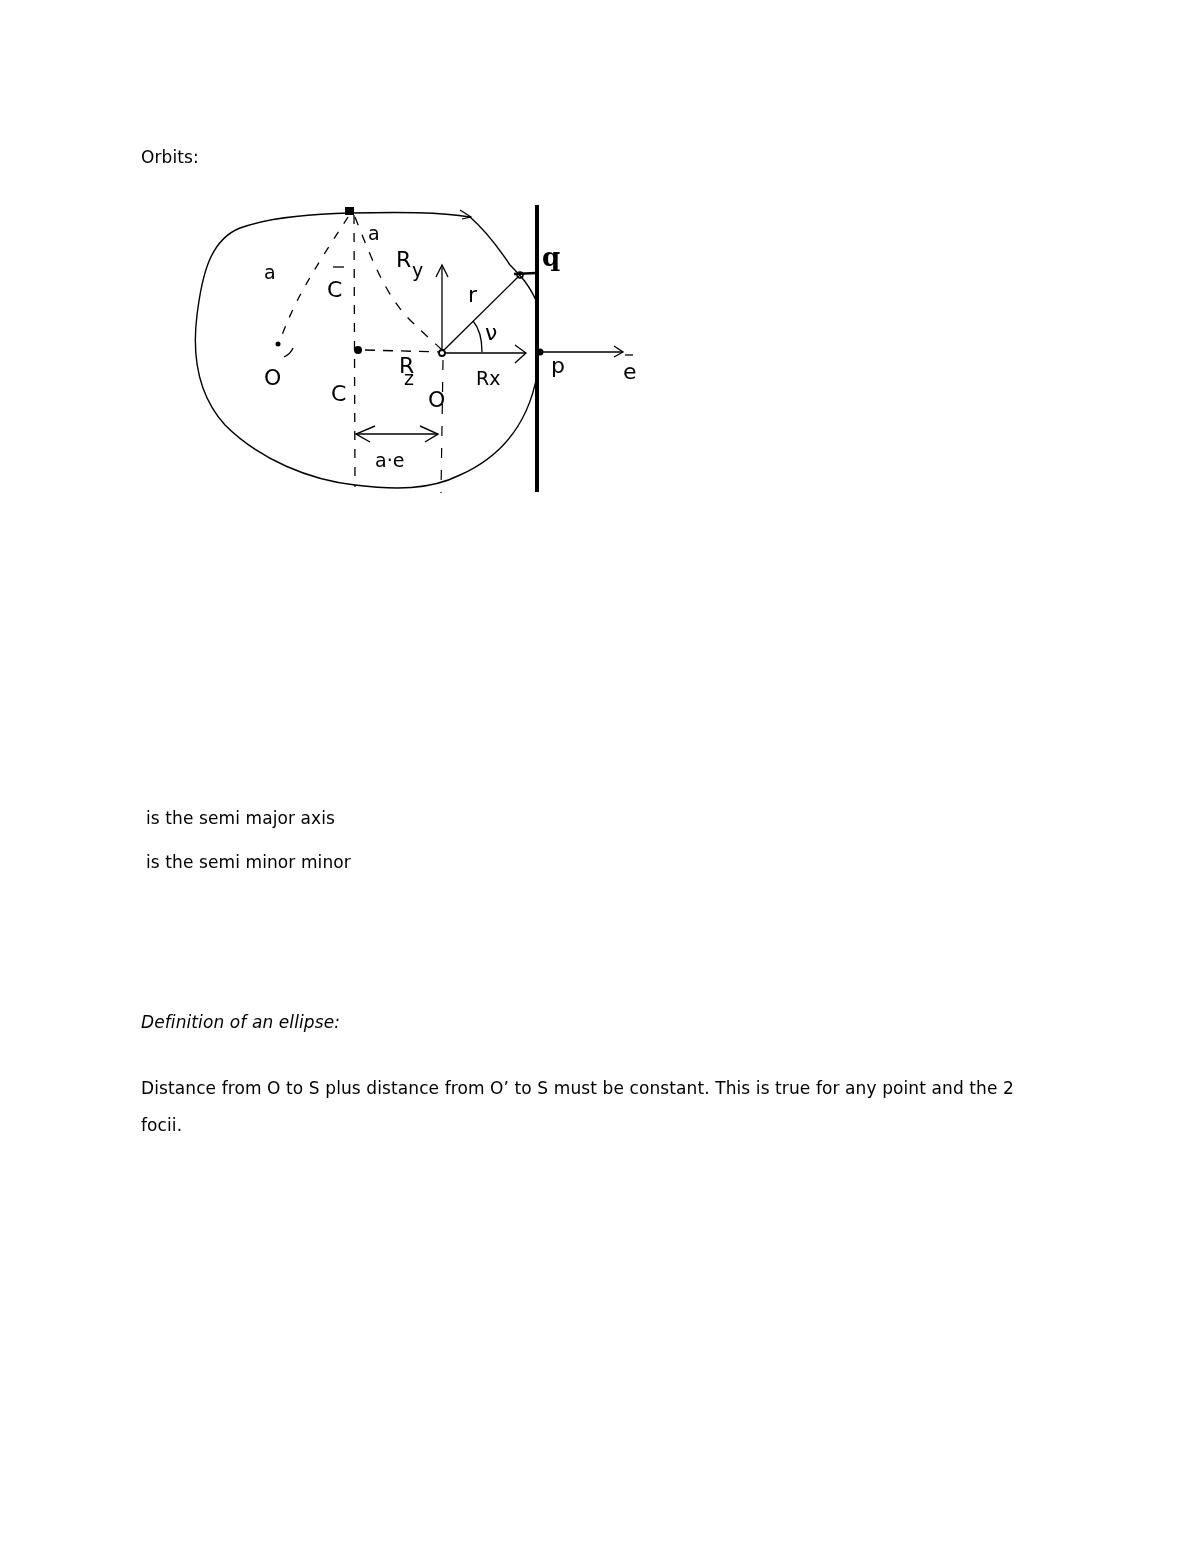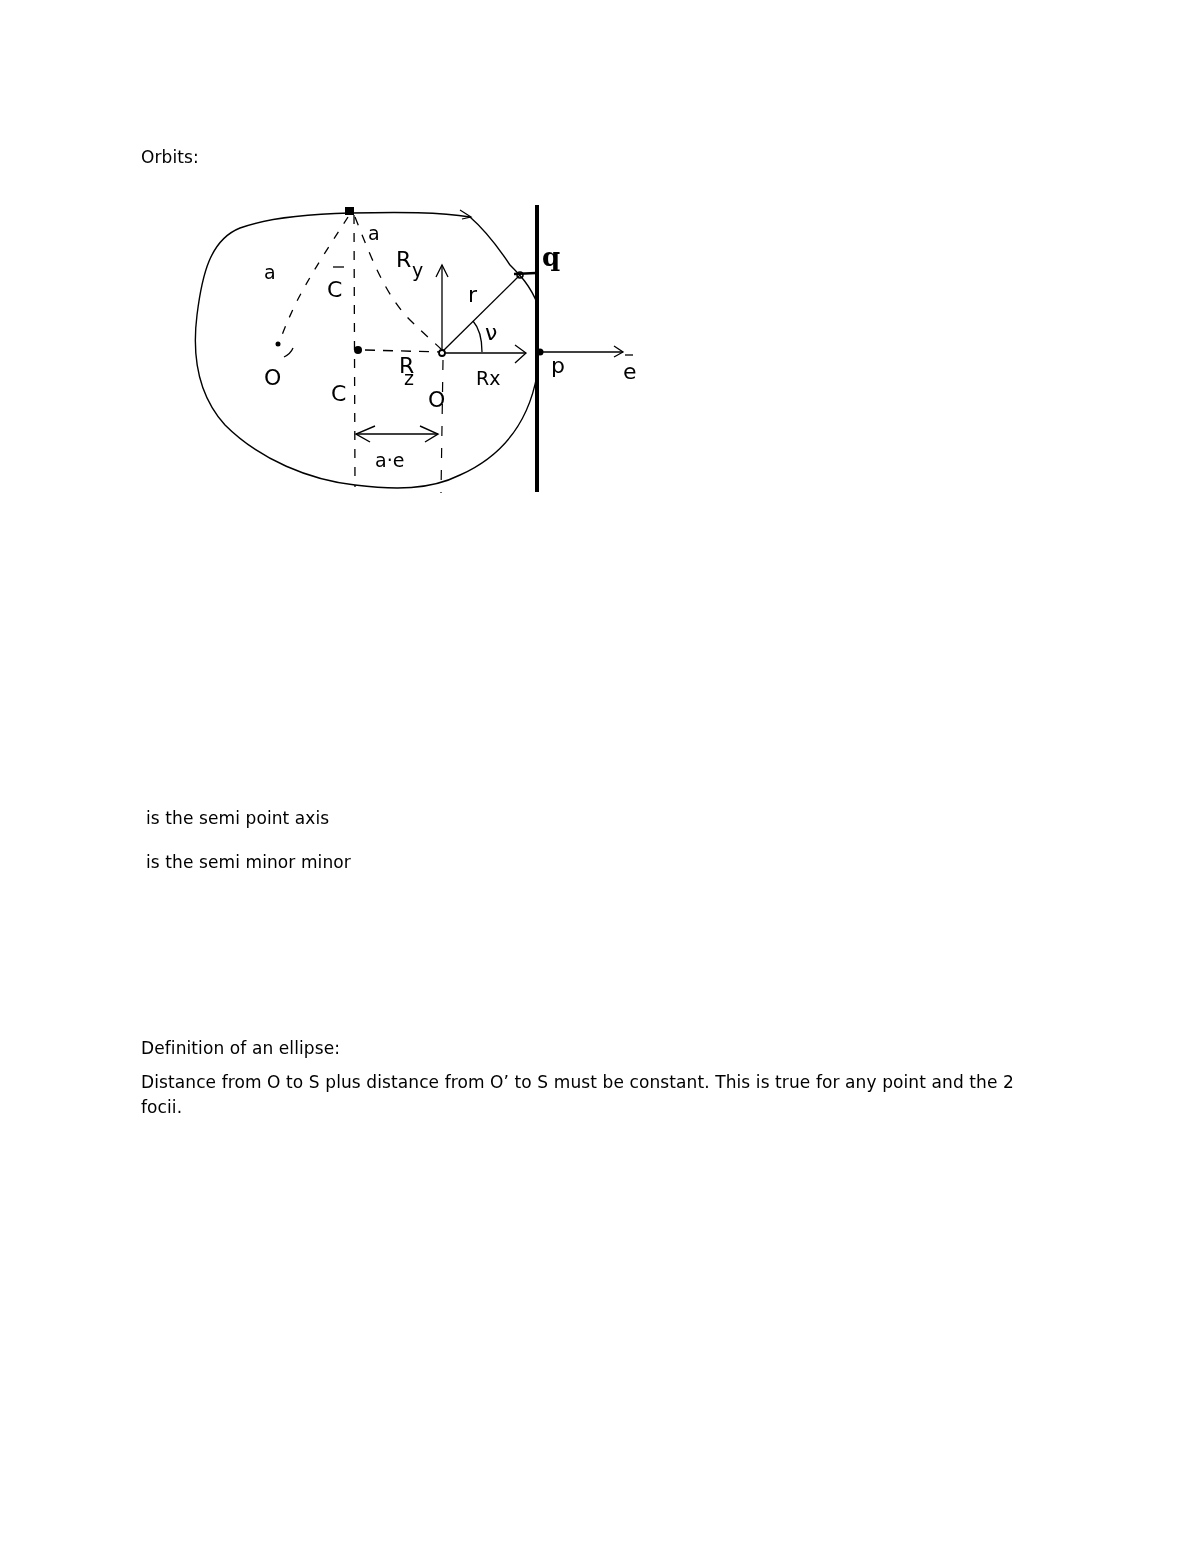--- a/index.html
+++ b/index.html
@@ -27,26 +27,26 @@
     #diagram {
       position: absolute;
       left: 180px;
       top: 195px;
       width: 480px;
       height: 305px;
     }
     #diagram svg { width: 480px; height: 305px; display: block; }
     #line-semi-major { top: 806px; left: 146px; }
     #line-semi-minor { top: 850px; left: 146px; }
-    #heading-definition { top: 1036px; }
+    #heading-definition { top: 1010px; font-style: italic; }
     #definition-body {
       top: 1070px;
       width: 900px;
       white-space: normal;
-      line-height: 25px;
+      line-height: 37px;
     }
     .hand {
       font-family: "DejaVu Sans", sans-serif;
       font-size: 22px;
       fill: #000;
     }
     .hand-small { font-size: 19px; }
     .hand-bold { font-family: "DejaVu Serif", serif; font-weight: bold; font-size: 26px; }
   </style>
 </head>
@@ -119,17 +119,17 @@
     <text class="hand" x="288" y="107">r</text>
     <text class="hand" x="305" y="145">ν</text>
     <text class="hand hand-bold" x="362" y="71">q</text>
     <text class="hand" x="371" y="178">p</text>
     <line x1="445" y1="160" x2="453" y2="160" stroke="#000" stroke-width="1.3"></line>
     <text class="hand" x="443" y="184">e</text>
     <text class="hand hand-small" x="195" y="272">a·e</text>
   </svg>
 </div>
 
-<div id="line-semi-major" class="page-text">is the semi point axis</div>
+<div id="line-semi-major" class="page-text">is the semi major axis</div>
 <div id="line-semi-minor" class="page-text">is the semi minor minor</div>
 
 <div id="heading-definition" class="page-text">Definition of an ellipse:</div>
 <div id="definition-body" class="page-text">Distance from O to S plus distance from O’ to S must be constant. This is true for any point and the 2 focii.</div>
 
 </body></html>

